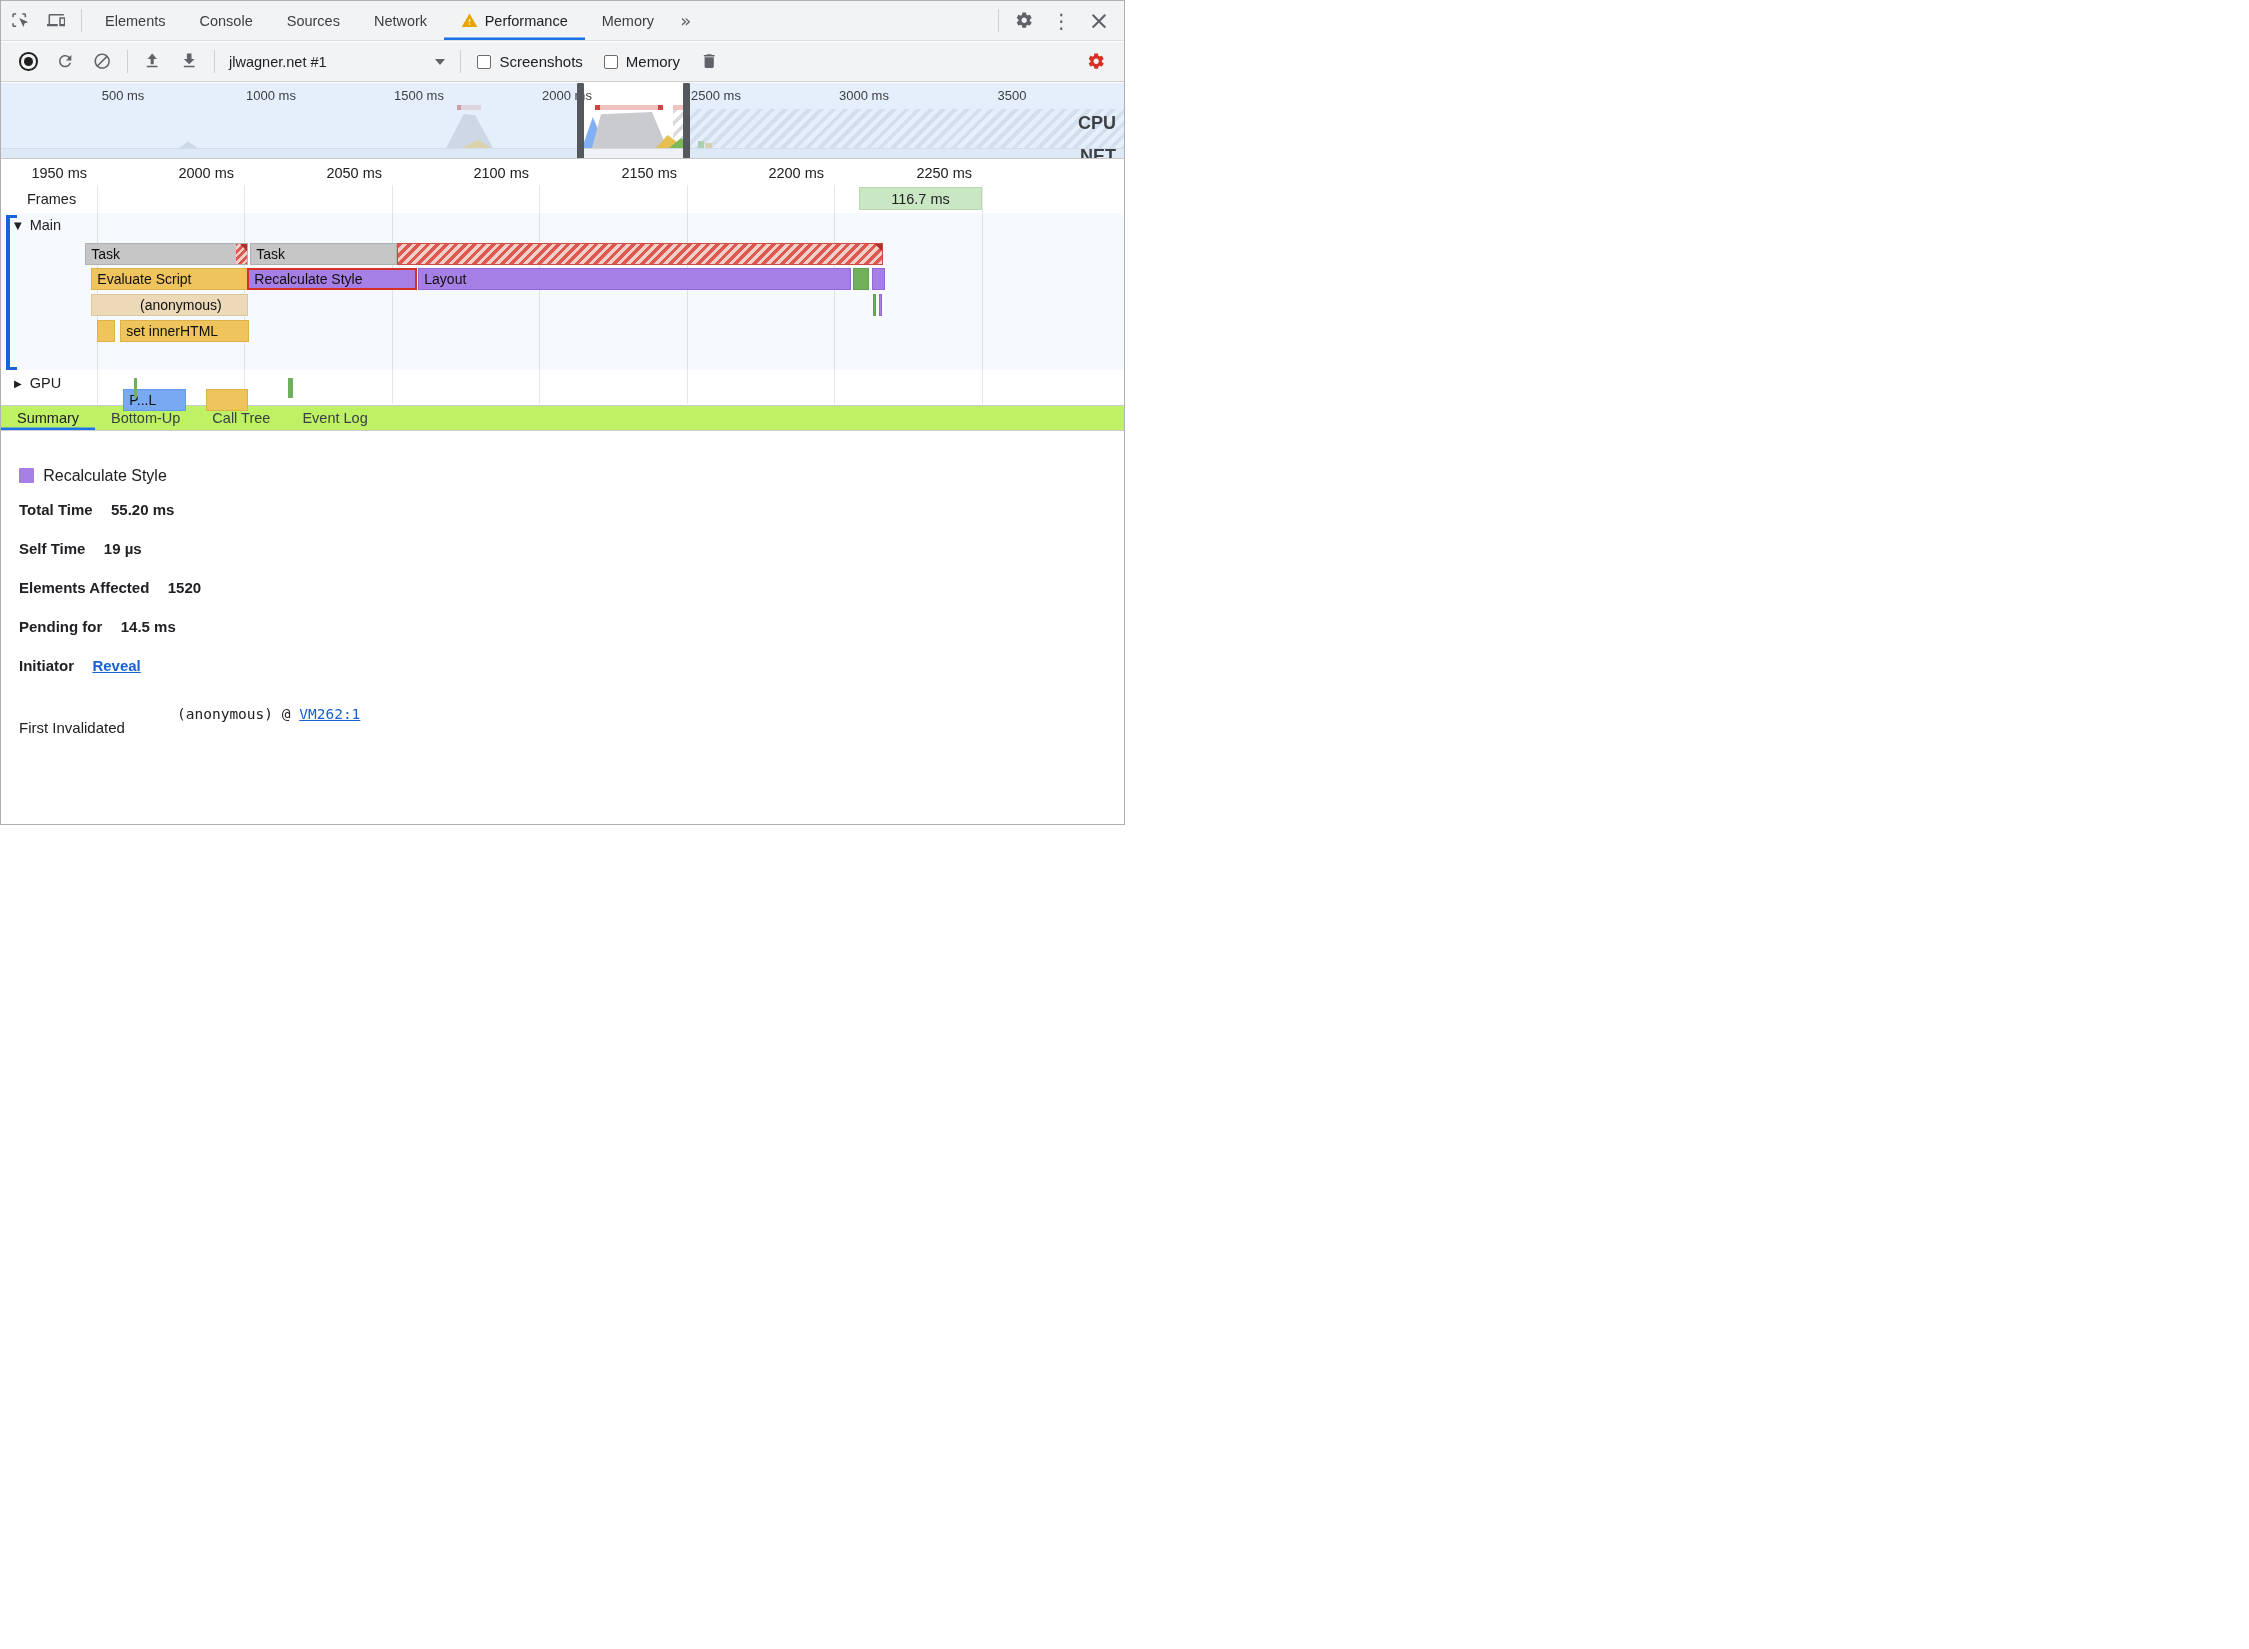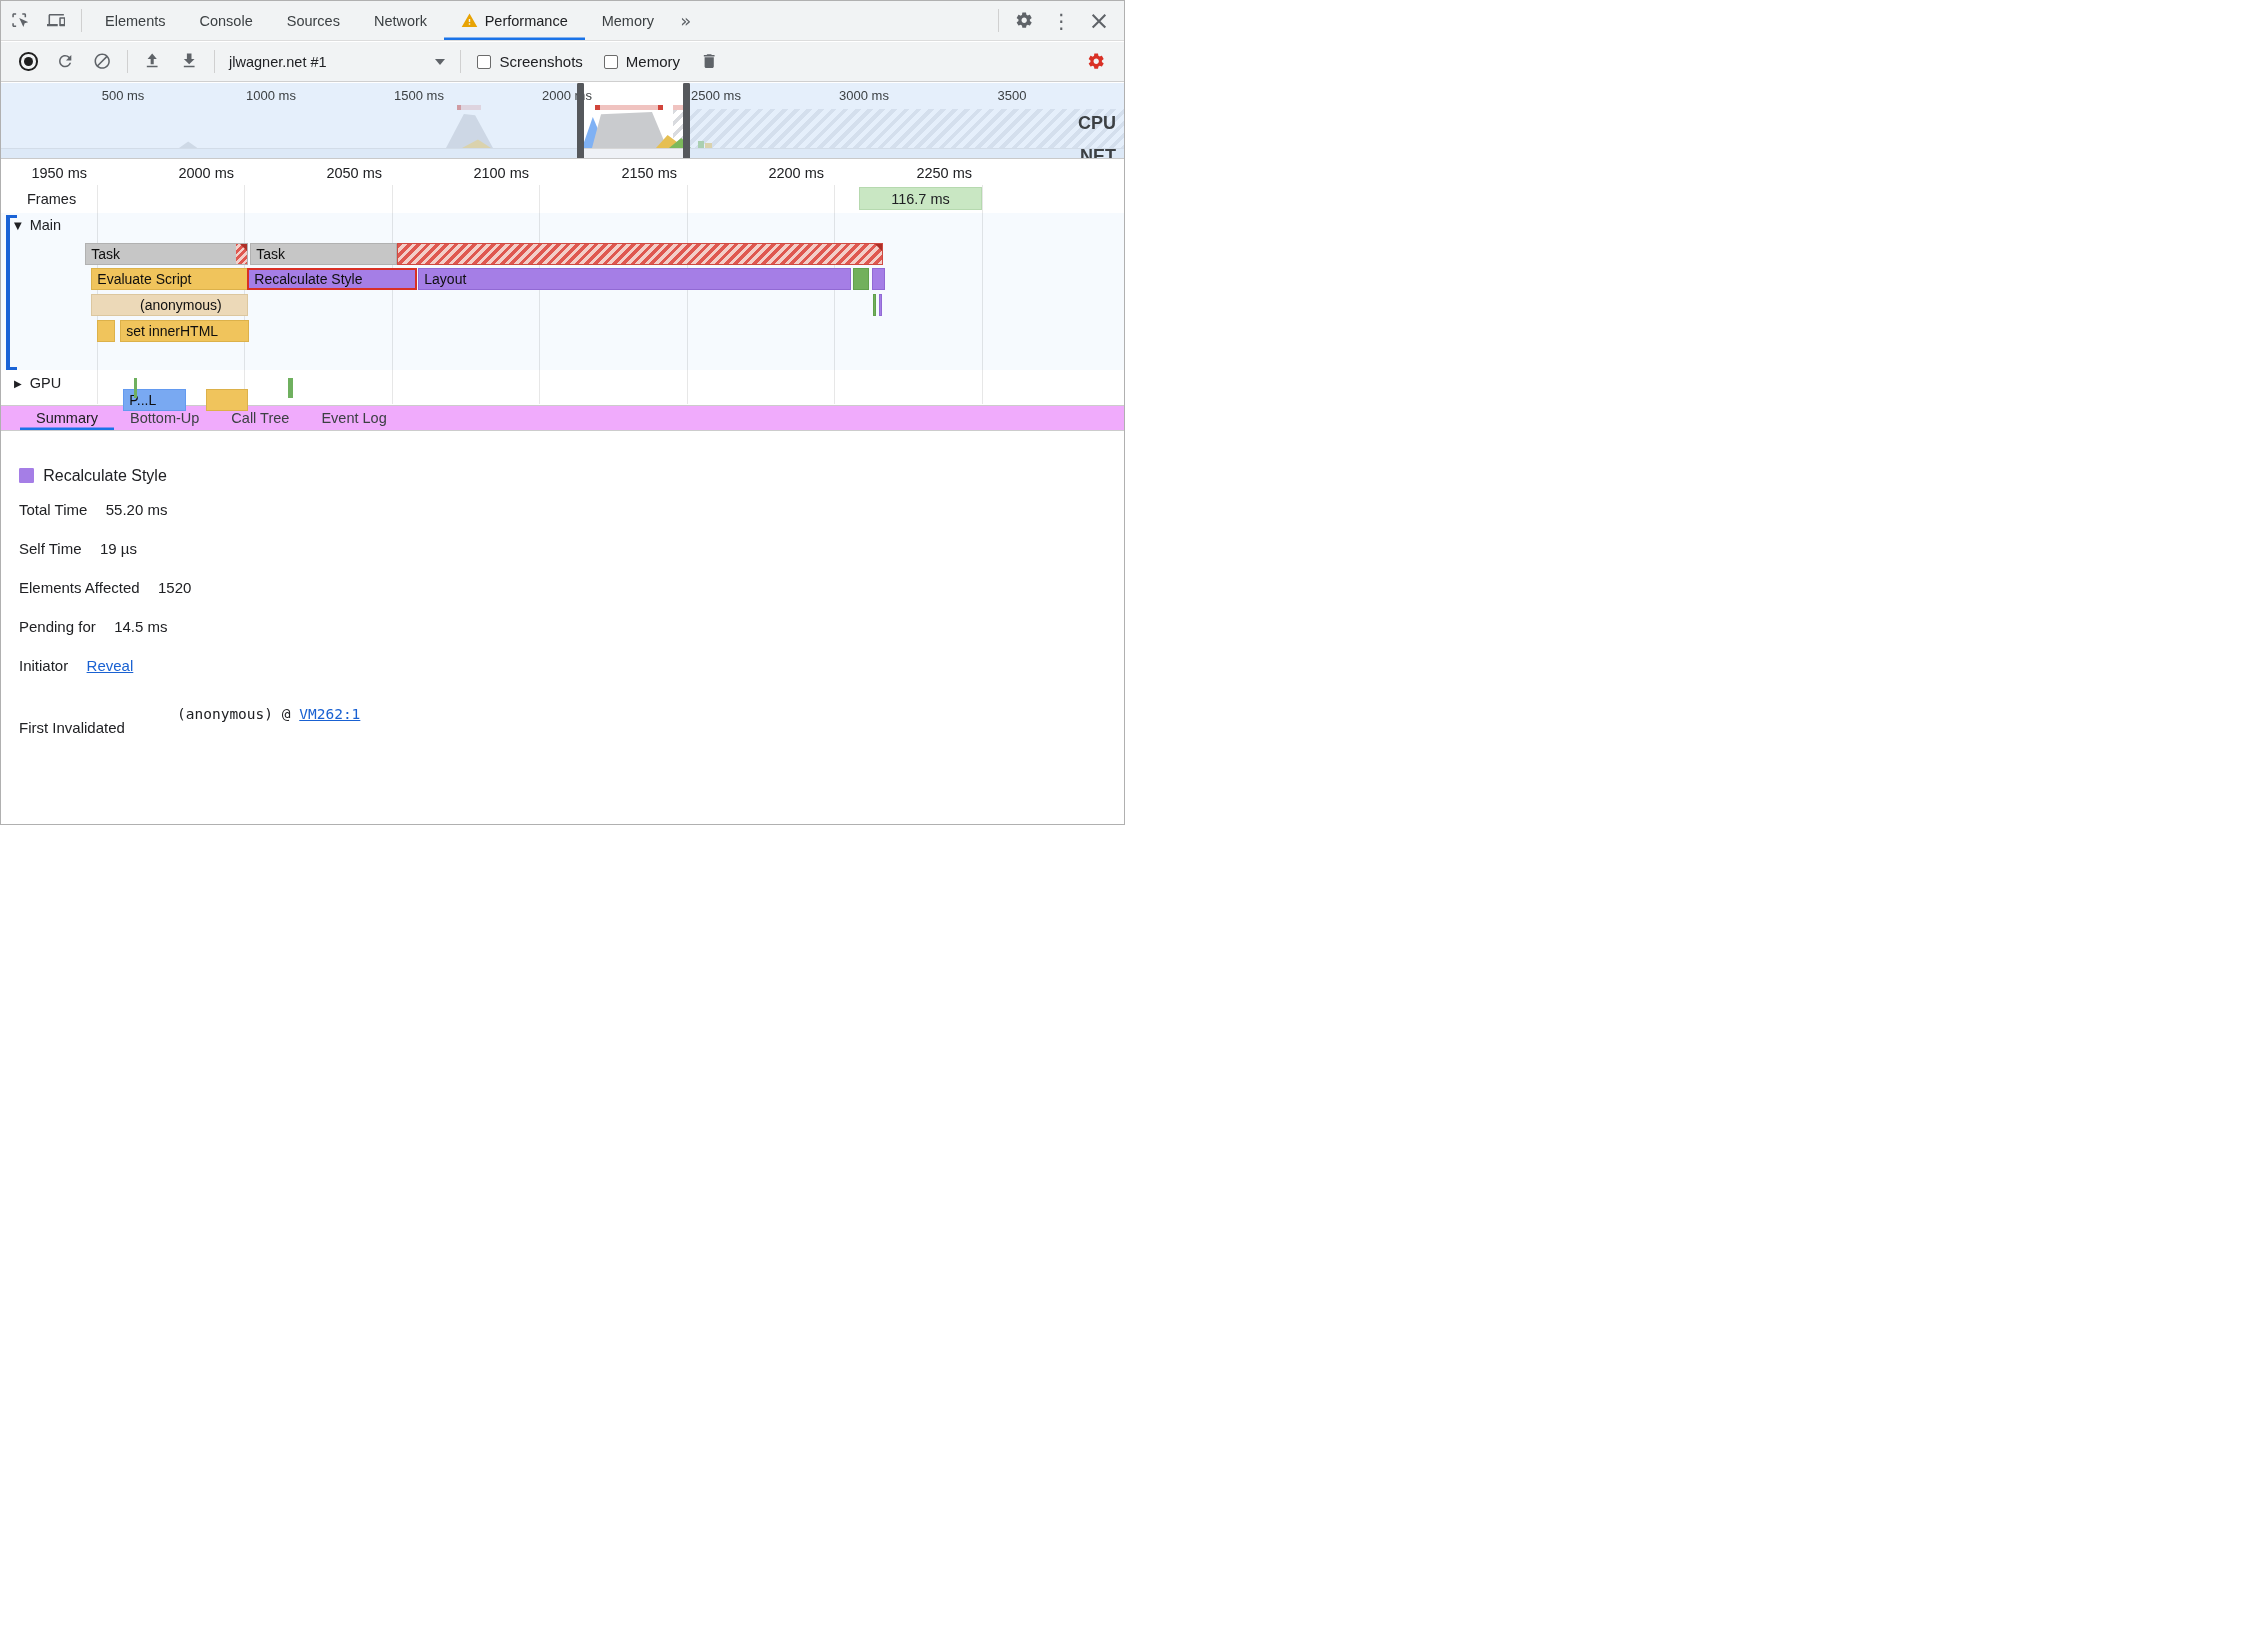--- a/index.html
+++ b/index.html
@@ -95,32 +95,32 @@
               border: 0.7px solid #cf4a42; }
   .sel { border: 2px solid #d93025; line-height: 18.4px; }
   .corner { position: absolute; top: -0.7px; right: -0.7px; width: 0; height: 0;
             border-top: 9.2px solid #ad2f27; border-left: 9.2px solid transparent; }
   .stripe-end { position: absolute; top: -0.7px; right: -0.7px; height: 22.4px; width: 12px;
                 background: repeating-linear-gradient(135deg, #df5850 0 2.6px, #f3cfc9 2.6px 5.3px); }
   .gpu-mark { position: absolute; top: 165px; height: 20.4px; background: #6fb05f; }
 
   
   .bottom-tabs { position: absolute; top: 404px; left: 0; width: 100%; height: 26px;
-                 background: #f0abfc; border-top: 0.7px solid #ccc; border-bottom: 0.7px solid #ccc;
-                 display: flex; align-items: stretch; padding-left: 19px; }
+                 background: #bef264; border-top: 0.7px solid #ccc; border-bottom: 0.7px solid #ccc;
+                 display: flex; align-items: stretch; padding-left: 0; }
   .btab { display: flex; align-items: center; padding: 0 16px; font-size: 14.5px; color: #3c4043; }
   .btab.active { box-shadow: inset 0 -2.6px 0 #1a73e8; color: #202124; }
 
   
   .summary { position: absolute; top: 443px; left: 0; right: 0; bottom: 0;
              background: #fff; padding: 17px 0 0 18px; font-size: 15px; }
   .sum-head { display: flex; align-items: center; gap: 9.2px; height: 29px; }
   .swatch { width: 15px; height: 15px; background: #a57ee6; border-radius: 1.3px; }
   .sum-title { font-size: 16px; }
-  .sum-row { height: 39px; display: flex; align-items: center; }
+  .sum-row { height: 39px; display: flex; align-items: center; font-weight: bold; }
   .sum-val { margin-left: 18.4px; }
   .link { color: #1961d2; text-decoration: underline; cursor: pointer; }
   .init-link { margin-left: 18.4px; }
   .fi-row { display: flex; margin-top: 17px; }
   .fi-label { width: 158px; padding-top: 17px; }
   .mono { font-family: "DejaVu Sans Mono", monospace; font-size: 14.5px; padding-top: 4px; }
 </style>
 </head>
 <body>
 

